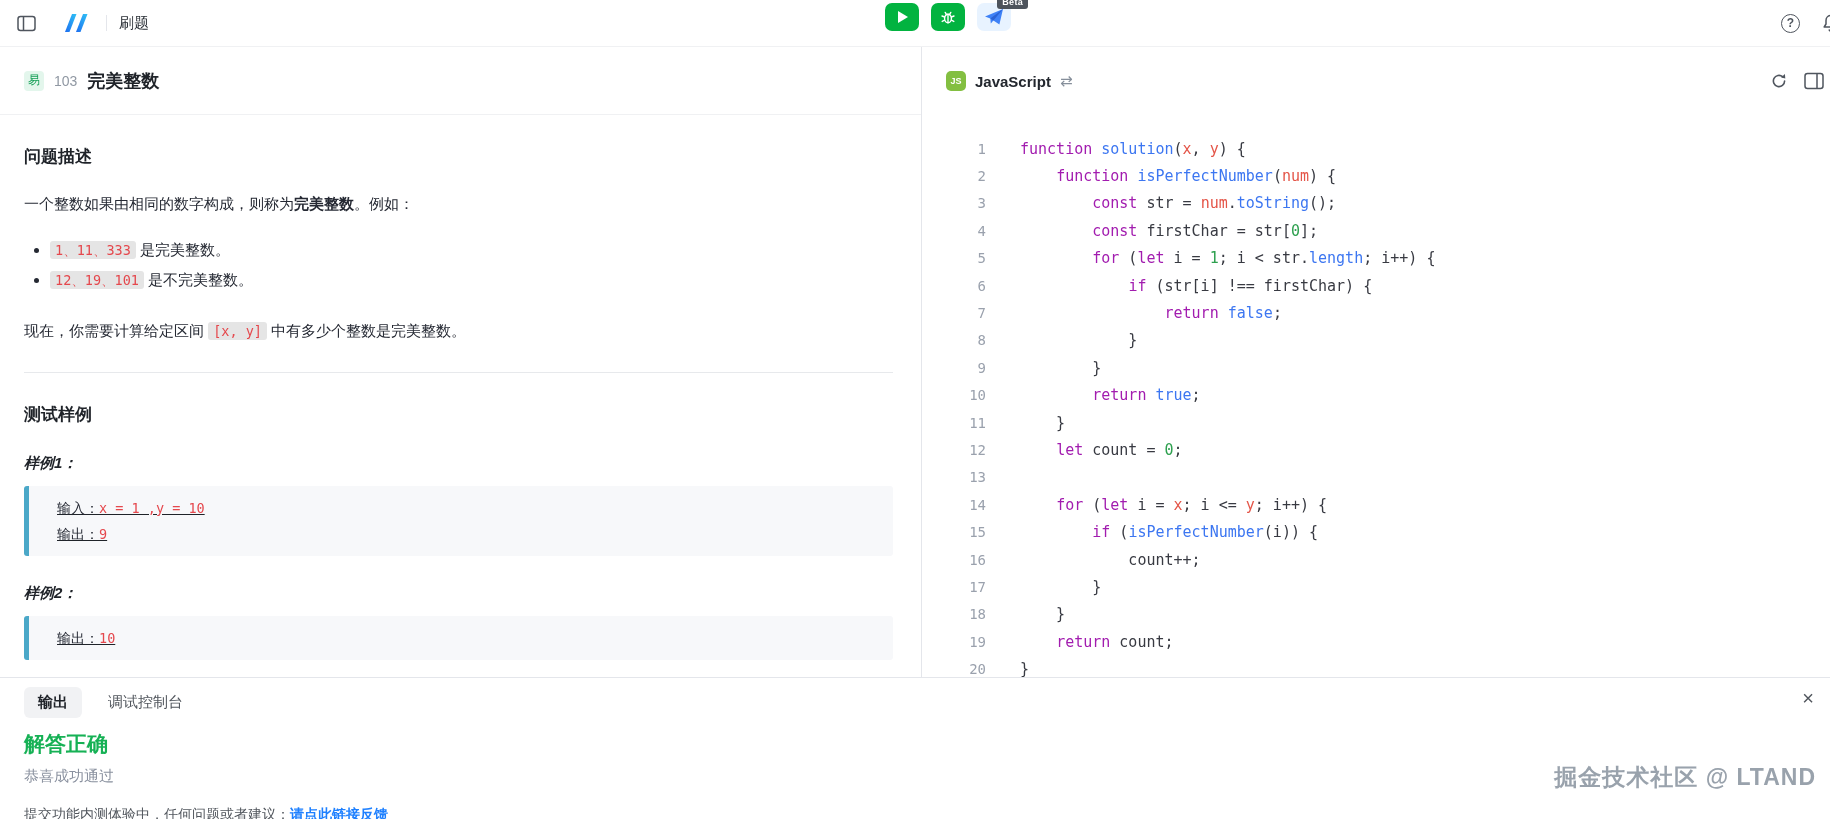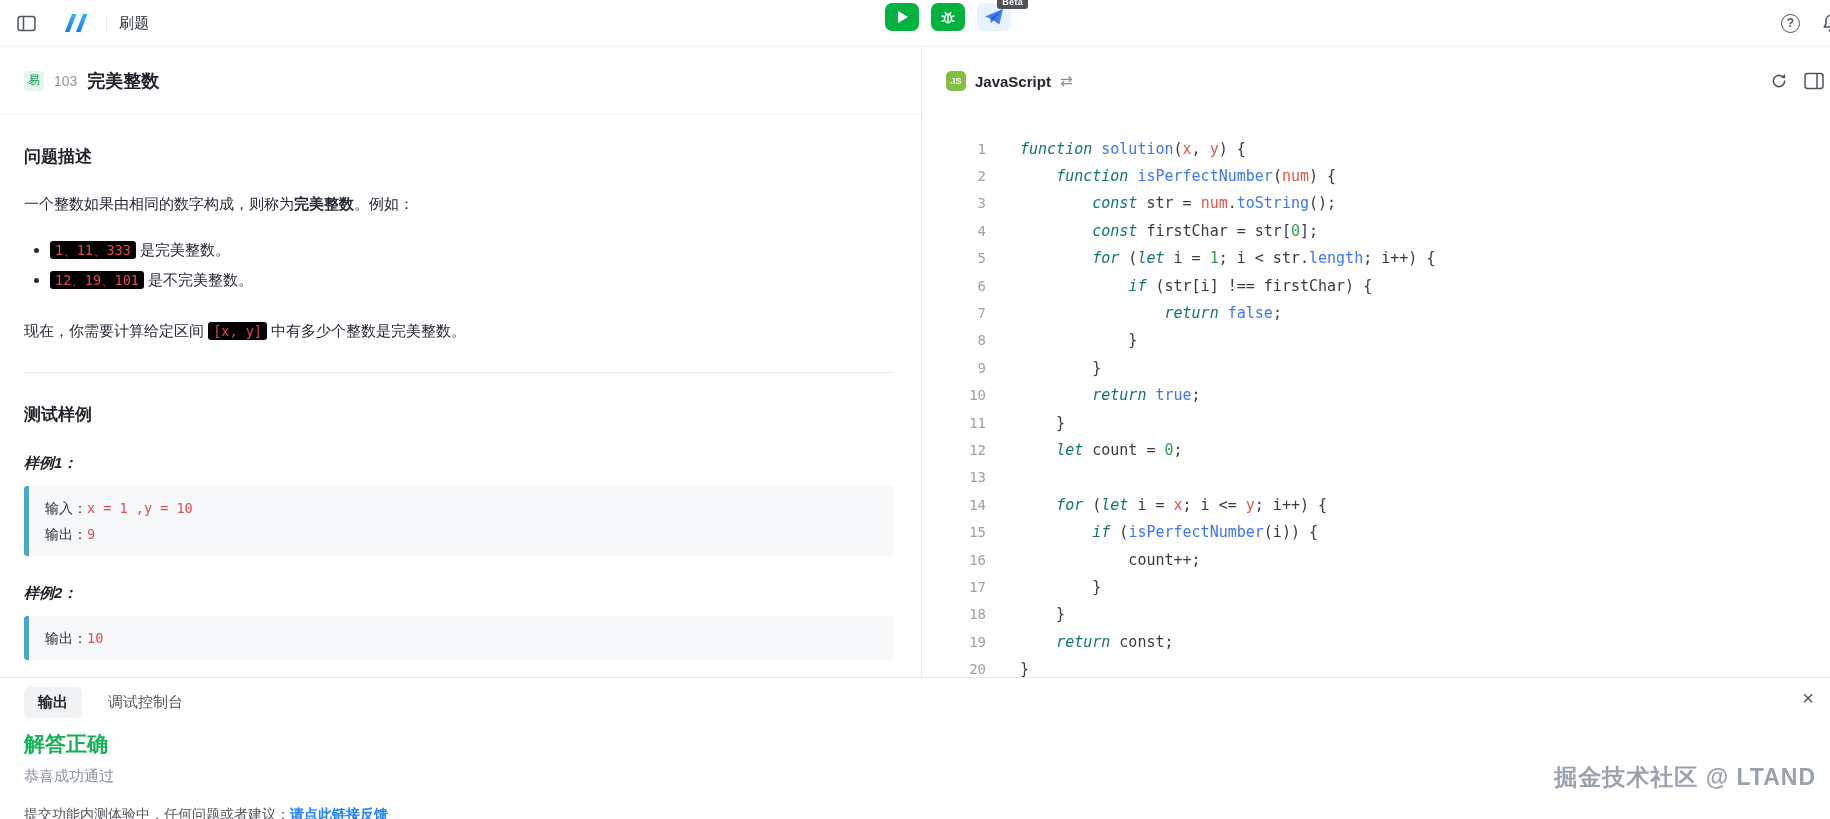--- a/index.html
+++ b/index.html
@@ -37,46 +37,46 @@
   .diff-badge { background:#e3f6ec; color:#18a058; font-size:12px; width:20px; height:20px;
     border-radius:4px; display:flex; align-items:center; justify-content:center; }
   .problem-id { color:#9098a3; font-size:14px; }
   .problem-title { font-size:18px; font-weight:700; color:#1f2329; }
   .problem-body { flex:1; overflow:hidden; padding:0 28px 0 24px; }
   h2.section { font-size:17px; font-weight:700; margin-top:30px; color:#1f2329; }
   .para { font-size:15px; line-height:1.65; margin-top:24px; color:#252933; }
   ul.examples { margin-top:18px; padding-left:26px; }
   ul.examples li { font-size:15px; line-height:30px; color:#252933; }
   code.inline { font-family:"DejaVu Sans Mono","Liberation Mono",monospace; font-size:13.5px;
-    color:#e5484d; background:#000000; padding:1px 5px; border-radius:3px; }
+    color:#e5484d; background:#e5e5e5; padding:1px 5px; border-radius:3px; }
   code.inline.plainbg { background:none; padding:0; }
   hr.rule { border:none; border-top:1px solid #e7e9ec; margin-top:28px; }
   .sample-label { font-size:15px; font-weight:700; font-style:italic; margin-top:28px; color:#1f2329; }
   .sample-block { margin-top:13px; background:#f7f8fa; border-left:5px solid #4ba8c8;
-    border-radius:3px; padding:9px 16px; font-size:14px; line-height:26px; }
+    border-radius:3px; padding:9px 28px; font-size:14px; line-height:26px;text-decoration:underline; }
   .sample-row { color:#252933; }
 
   
   .editor-panel { flex:1; display:flex; flex-direction:column; overflow:hidden; background:#fff; }
   .editor-header { height:68px; min-height:68px; display:flex; align-items:center;
     padding:0 14px 0 24px; overflow:hidden; }
   .lang-select { display:flex; align-items:center; cursor:pointer; }
   .lang-icon { width:20px; height:20px; border-radius:5px; background:#83bf41; color:#fff;
     font-size:9px; font-weight:700; display:flex; align-items:center; justify-content:center; }
   .lang-name { font-size:15px; font-weight:600; margin-left:9px; color:#23272e; }
   .swap-icon { margin-left:9px; color:#868f9b; font-size:15px; }
   .editor-actions { margin-left:auto; display:flex; align-items:center; gap:16px; }
   .icon-plain { cursor:pointer; display:flex; align-items:center; }
   .panel-icon-btn { margin-right:-8px; }
   .editor-body { flex:1; overflow:hidden; padding-top:20px;
     font-family:"DejaVu Sans Mono","Liberation Mono",monospace; cursor:text; }
   .code-line { display:flex; height:27.4px; align-items:center; }
   .ln { width:64px; text-align:right; font-size:14px; color:#9aa1ad; flex:none; }
   .code { padding-left:34px; font-size:15px; white-space:pre; color:#383a42; }
-  .tk-k { color:#0f766e;font-style:italic; }
+  .tk-k { color:#a21caf; }
   .tk-f { color:#3c76f1; }
   .tk-n { color:#2ea04f; }
   .tk-o { color:#e45649; }
   .tk-p { color:#383a42; }
 
   
   .console { height:180px; border-top:1px solid #e4e6eb; position:relative;
     padding:0 24px; background:#fff; }
   .console-tabs { display:flex; align-items:center; gap:26px; padding-top:9px; }
   .tab { font-size:15px; color:#51565d; padding:6px 0; cursor:pointer; }
@@ -277,21 +277,21 @@
         <div class="code-line">
           <div class="ln">17</div>
           <div class="code"><span class="tk-p">        }</span></div>
         </div>
         <div class="code-line">
           <div class="ln">18</div>
           <div class="code"><span class="tk-p">    }</span></div>
         </div>
         <div class="code-line">
           <div class="ln">19</div>
-          <div class="code"><span class="tk-p">    </span><span class="tk-k">return</span><span class="tk-p"> const;</span></div>
+          <div class="code"><span class="tk-p">    </span><span class="tk-k">return</span><span class="tk-p"> count;</span></div>
         </div>
         <div class="code-line">
           <div class="ln">20</div>
           <div class="code"><span class="tk-p">}</span></div>
         </div>
       </div>
   </div>
 </div>
 
 <div class="console">

